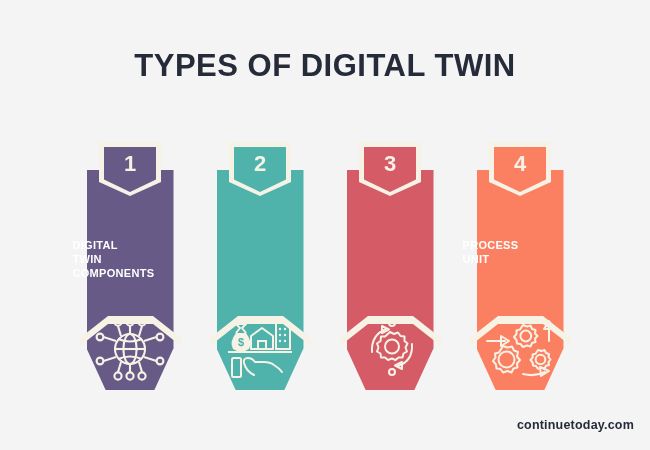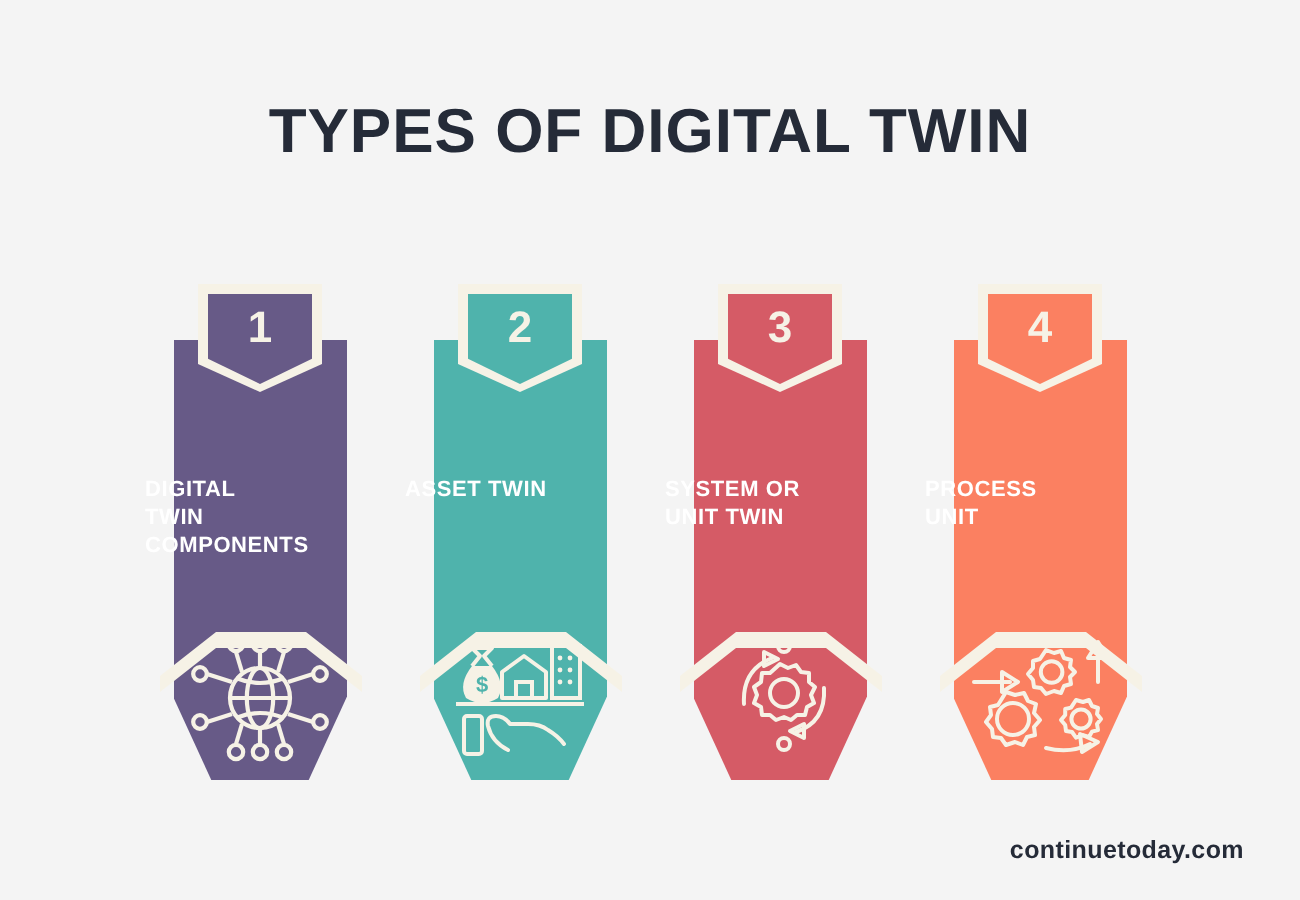--- a/index.html
+++ b/index.html
@@ -142,21 +142,21 @@
     z-index: 6;
     display: flex;
     align-items: center;
     justify-content: center;
   }
   .col-icon svg { display: block; overflow: visible; }
 
   
   .footer {
     position: absolute;
-    right: 28px;
+    right: 16px;
     bottom: 18px;
     font-size: 12.5px;
     font-weight: bold;
     color: #252b38;
     letter-spacing: 0.2px;
   }
 </style>
 </head>
 <body>
 
@@ -226,21 +226,20 @@
         <path d="M2 44 L30 22 L75 22 L103 44 L103 52 L75 30 L30 30 L2 52 Z" fill="#f6f2e6"></path>
       </svg>
 
       <div class="badge">
         <div class="badge-outer"></div>
         <div class="badge-inner" style="background: rgb(79, 179, 172);">
           <span class="badge-num">2</span>
         </div>
       </div>
 
-      <div class="col-label">ASSET TWIN</div>
 
       <div class="col-icon">
         <svg width="72" height="60" viewBox="0 0 72 60" fill="none" stroke="#f6f2e6" stroke-width="2">
 
           <path d="M12 14 L16 9 L12 5 L22 5 L18 9 L22 14" stroke-linejoin="round"></path>
           <path d="M12 14 Q5 23 9 30 Q17 35 25 30 Q29 23 22 14 Z" fill="#f6f2e6" stroke="none"></path>
           <text x="17" y="27" font-size="11" font-family="Liberation Sans, sans-serif" font-weight="bold" fill="#4fb3ac" text-anchor="middle" stroke="none">$</text>
 
           <path d="M27 30 L27 17 L38 9 L49 17 L49 30 Z" stroke-linejoin="round"></path>
           <rect x="34" y="22" width="8" height="8"></rect>
@@ -268,22 +267,20 @@
         <path d="M2 44 L30 22 L75 22 L103 44 L103 52 L75 30 L30 30 L2 52 Z" fill="#f6f2e6"></path>
       </svg>
 
       <div class="badge">
         <div class="badge-outer"></div>
         <div class="badge-inner" style="background: rgb(213, 91, 102);">
           <span class="badge-num">3</span>
         </div>
       </div>
 
-      <div class="col-label">SYSTEM OR
-UNIT TWIN</div>
 
       <div class="col-icon">
         <svg width="64" height="60" viewBox="0 0 64 60" fill="none" stroke="#f6f2e6" stroke-width="2">
 
           <path d="M32 13 L36 15 L40 13.5 L42.5 17 L46.5 17.5 L46.5 22 L49.5 24.5 L47.5 28.5 L49 32.5 L45.5 34.5 L44.5 38.5 L40.5 38.5 L37.5 41 L34 39.5 L30 41 L27 38.5 L23 38.5 L22.5 34.5 L19 32.5 L20.5 28.5 L19 24.5 L22.5 22 L23 17.5 L27 17.5 Z" stroke-linejoin="round"></path>
           <circle cx="34" cy="27.5" r="7"></circle>
 
           <path d="M14 33 Q13 16 28 10" stroke-linecap="round"></path>
           <path d="M54 25 Q55 42 40 47" stroke-linecap="round"></path>
 

